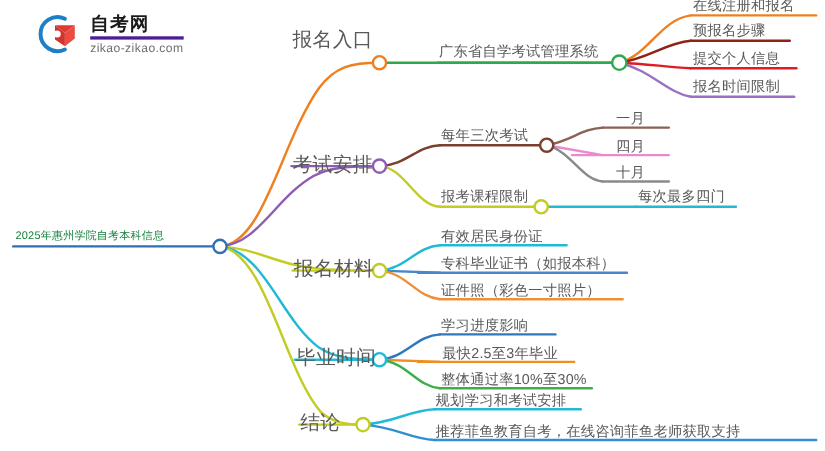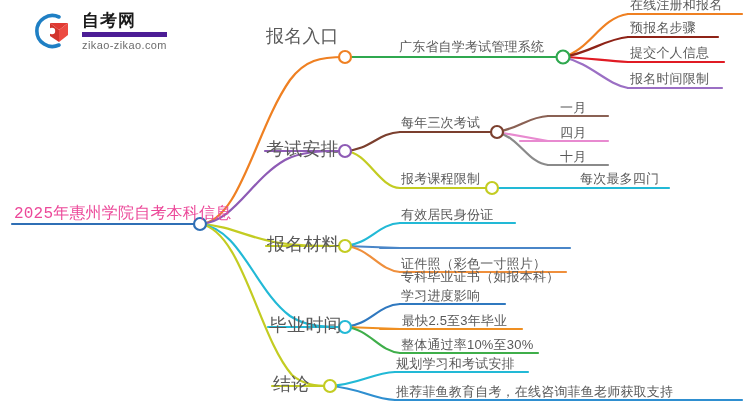--- a/index.html
+++ b/index.html
@@ -18,40 +18,39 @@
   
   .logo-wrap{
     position:absolute; left:28px; top:10px;
     display:flex; align-items:center; gap:8px;
   }
   .logo-mark{ position:relative; width:46px; height:42px; flex:0 0 auto; }
   .logo-text{ display:flex; flex-direction:column; justify-content:center; }
   .logo-title{
     font-size:17px; font-weight:bold; color:#1a1a1a; letter-spacing:1px;
     line-height:20px;
-    border-bottom:5px solid #4c1d95; padding-bottom:1px;
+    border-bottom:3px solid #4c1d95; padding-bottom:1px;
   }
   .logo-sub{
     font-size:11px; color:#6d6d6d; letter-spacing:.4px; line-height:13px;
     padding-top:2px;
   }
 
   
   .node-label{
     position:absolute;
     font-size:13.5px;
     color:#595959;
     white-space:nowrap;
     line-height:17px;
     letter-spacing:.2px;
   }
   .node-label.root{
-    font-size:16px;
-    color:#ec4899;
-    font-family:Liberation Mono, monospace;
+    font-size:10px;
+    color:#15803d;
   }
   .node-label.lvl1{ font-size:18px; }
   .node-label.lvl2{ font-size:13px; }
   .node-label.lvl3{ font-size:13px; }
 </style>
 </head>
 <body>
 
 <div id="canvas">
 
@@ -179,21 +178,21 @@
   <div class="node-label lvl3" style="left:560px; top:99px;">一月</div>
   <div class="node-label lvl3" style="left:560px; top:124px;">四月</div>
   <div class="node-label lvl3" style="left:560px; top:148px;">十月</div>
 
   <div class="node-label lvl2" style="left:401px; top:170px;">报考课程限制</div>
   <div class="node-label lvl3" style="left:580px; top:170px;">每次最多四门</div>
 
   <div class="node-label lvl1" style="left:267px; top:236px;">报名材料</div>
 
   <div class="node-label lvl2" style="left:401px; top:206px;">有效居民身份证</div>
-  <div class="node-label lvl2" style="left:401px; top:231px;margin-top:37px;">专科毕业证书（如报本科）</div>
+  <div class="node-label lvl2" style="left:401px; top:231px;">专科毕业证书（如报本科）</div>
   <div class="node-label lvl2" style="left:401px; top:255px;">证件照（彩色一寸照片）</div>
 
   <div class="node-label lvl1" style="left:269px; top:317px;">毕业时间</div>
 
   <div class="node-label lvl2" style="left:401px; top:287px;">学习进度影响</div>
   <div class="node-label lvl2" style="left:402px; top:312px;">最快2.5至3年毕业</div>
   <div class="node-label lvl2" style="left:401px; top:336px;">整体通过率10%至30%</div>
 
   <div class="node-label lvl1" style="left:273px; top:376px;">结论</div>
 

